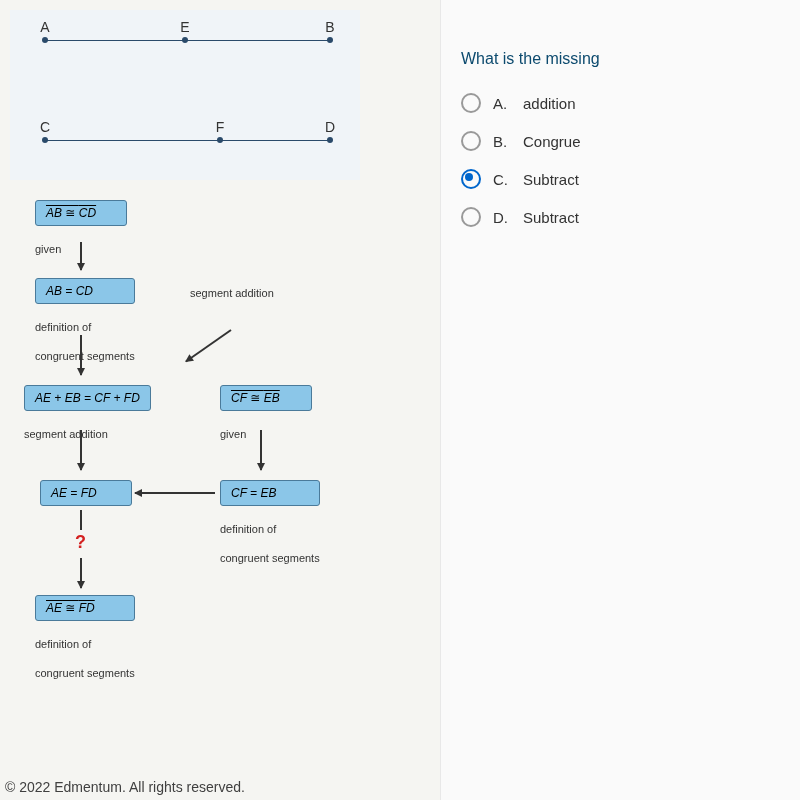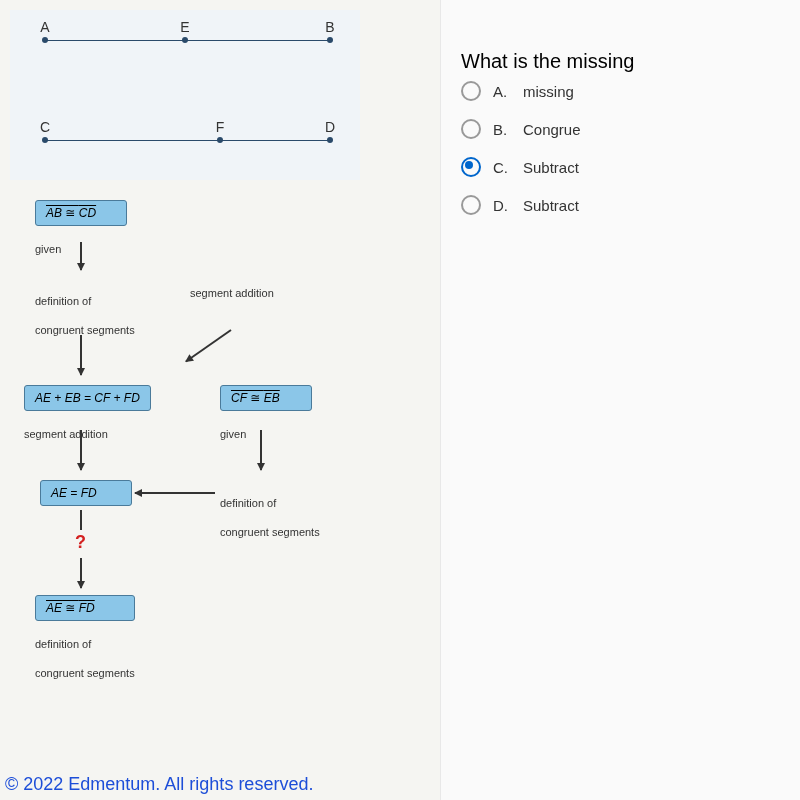--- a/index.html
+++ b/index.html
@@ -125,23 +125,23 @@
       height: 2px;
       background: #333;
     }
     .question-mark {
       position: absolute;
       font-size: 18px;
       font-weight: bold;
       color: #d32020;
     }
     .question-text {
-      font-size: 20px;
-      color: #000000;
-      margin-bottom: 8px;
+      font-size: 16px;
+      color: #0c4a6e;
+      margin-bottom: 25px;
       margin-top: 30px;
     }
     .choice {
       display: flex;
       align-items: center;
       margin-bottom: 18px;
       gap: 12px;
     }
     .radio {
       width: 16px;
@@ -170,22 +170,22 @@
       min-width: 18px;
     }
     .choice-text {
       font-size: 15px;
       color: #333;
     }
     .footer {
       position: absolute;
       bottom: 5px;
       left: 5px;
-      font-size: 18px;
-      color: #1d4ed8;
+      font-size: 14px;
+      color: #404040;
     }
   </style>
 </head>
 <body>
 
 <div class="container">
   <div class="left-panel">
     <div class="diagram-area">
 
       <div class="line-seg" style="left:35px; top:30px; width:285px"></div>
@@ -211,20 +211,21 @@
       <div class="node" style="left:35px; top:0">
         <div class="node-box overline"><span>AB</span><span style="font-style:normal"> ≅ </span><span>CD</span></div>
         <div class="node-caption">given</div>
       </div>
 
       <div class="arrow arrow-vert" style="left:80px; top:42px; height:28px">
           <div class="arrow-head"></div>
         </div>
 
       <div class="node" style="left:35px; top:78px">
+        <div class="node-box">AB = CD</div>
         <div class="node-caption">definition of</div>
         <div class="node-caption">congruent segments</div>
       </div>
 
       <div class="node" style="left:190px; top:70px">
         <div class="node-caption">segment addition</div>
       </div>
 
       <div class="arrow arrow-vert" style="left:80px; top:135px; height:40px">
           <div class="arrow-head"></div>
@@ -250,20 +251,21 @@
 
       <div class="arrow arrow-vert" style="left:260px; top:230px; height:40px">
           <div class="arrow-head"></div>
         </div>
 
       <div class="node" style="left:40px; top:280px">
         <div class="node-box">AE = FD</div>
       </div>
 
       <div class="node" style="left:220px; top:280px">
+        <div class="node-box">CF = EB</div>
         <div class="node-caption">definition of</div>
         <div class="node-caption">congruent segments</div>
       </div>
 
       <div class="arrow arrow-horiz" style="left:135px; top:292px; width:80px">
           <div class="arrow-head-left"></div>
         </div>
 
       <div class="arrow arrow-vert" style="left:80px; top:310px; height:20px"></div>
       <div class="question-mark" style="left:75px; top:332px">?</div>
@@ -279,21 +281,21 @@
       </div>
     </div>
   </div>
 
   <div class="right-panel">
     <div class="question-text">What is the missing</div>
 
     <div class="choice">
       <div class="radio"></div>
       <div class="choice-letter">A.</div>
-      <div class="choice-text">missing</div>
+      <div class="choice-text">addition</div>
     </div>
     <div class="choice">
       <div class="radio"></div>
       <div class="choice-letter">B.</div>
       <div class="choice-text">Congrue</div>
     </div>
     <div class="choice">
       <div class="radio selected"></div>
       <div class="choice-letter">C.</div>
       <div class="choice-text">Subtract</div>

